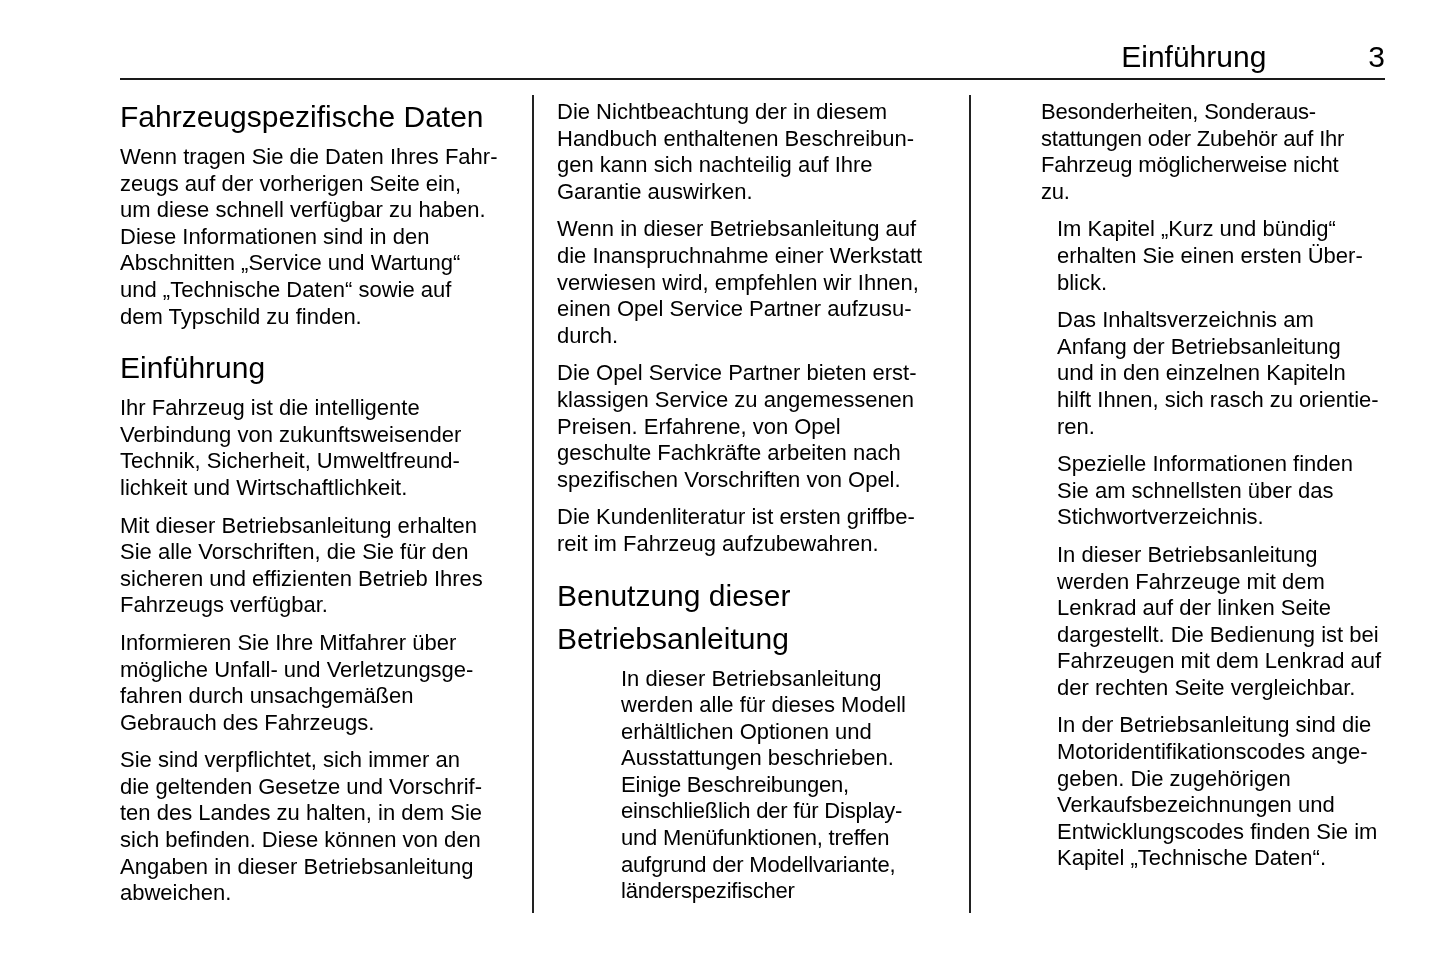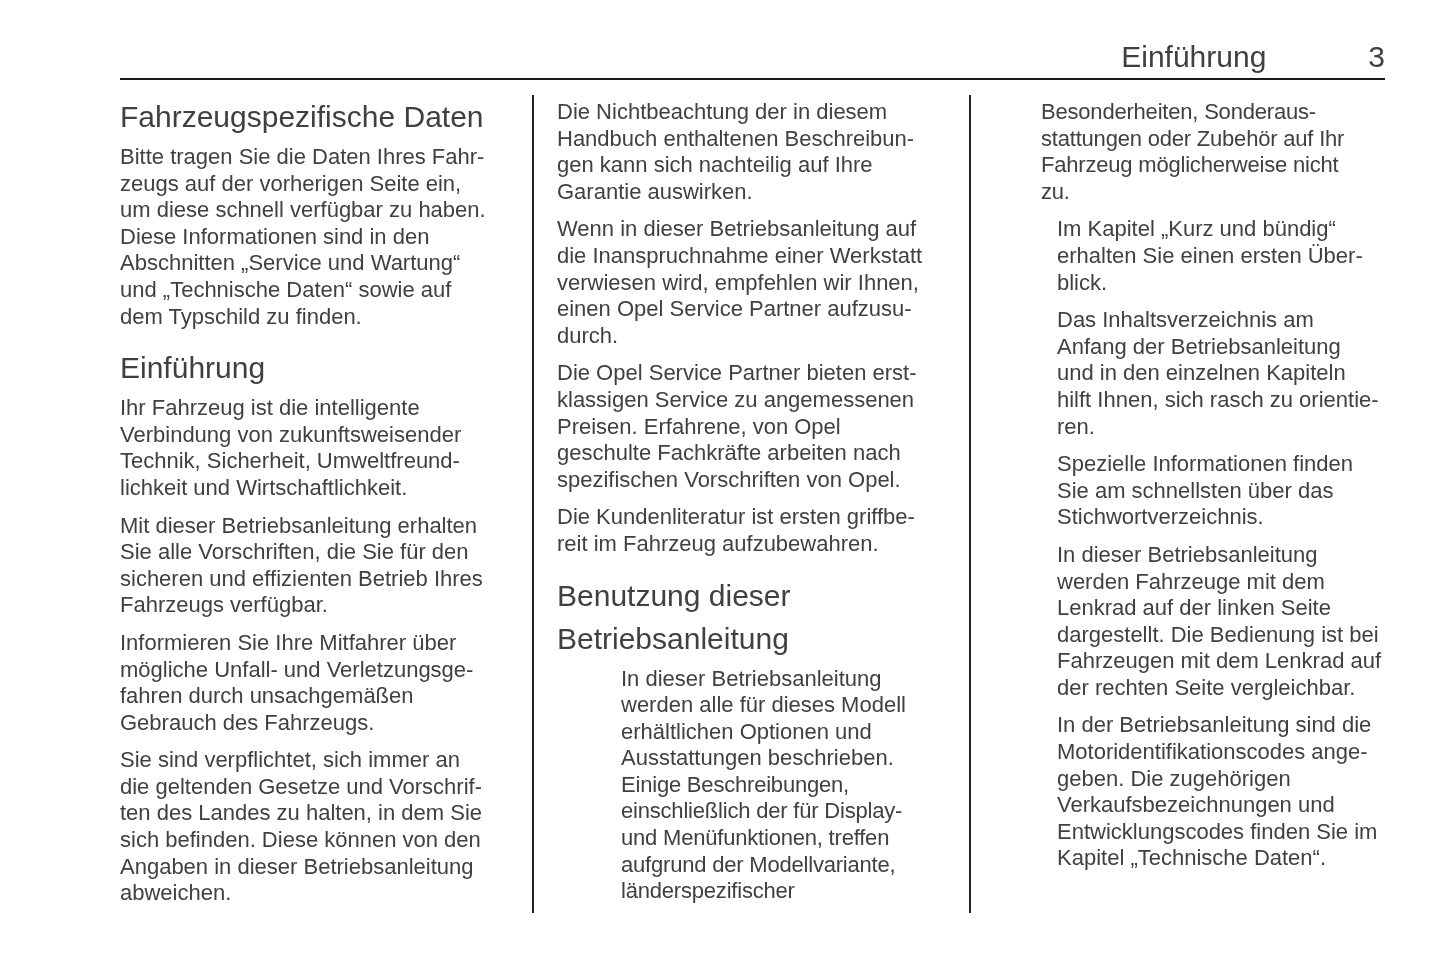--- a/index.html
+++ b/index.html
@@ -1,18 +1,18 @@
 <!DOCTYPE html>
 <html lang="de"><head>
 <meta charset="utf-8">
 <style>
   html,body{margin:0;padding:0;background:#ffffff;}
   .page{
     position:relative;width:1445px;height:965px;background:#ffffff;overflow:hidden;
-    font-family:"Liberation Sans","DejaVu Sans",sans-serif;color:#404040;
+    font-family:"Liberation Sans","DejaVu Sans",sans-serif;color:#000000;
   }
   .header{
     position:absolute;left:120px;top:40px;width:1265px;
     display:flex;justify-content:flex-end;align-items:baseline;
     font-size:30px;line-height:34px;white-space:nowrap;
   }
   .header .num{margin-left:102px;}
   .rule{position:absolute;left:120px;top:78px;width:1265px;height:2px;background:#1a1a1a;}
   .divider{position:absolute;top:95px;height:818px;width:2px;background:#222222;}
   #div1{left:532px;}
@@ -45,21 +45,21 @@
     <span class="title">Einführung</span>
     <span class="num">3</span>
   </div>
   <div class="rule"></div>
 
   <div class="column" id="col0">
       <div class="h1">
         <div class="line">Fahrzeugspezifische Daten</div>
       </div>
       <div class="para">
-        <div class="line">Bitte tragen Sie die Daten Ihres Fahr-</div>
+        <div class="line">Wenn tragen Sie die Daten Ihres Fahr-</div>
         <div class="line">zeugs auf der vorherigen Seite ein,</div>
         <div class="line">um diese schnell verfügbar zu haben.</div>
         <div class="line">Diese Informationen sind in den</div>
         <div class="line">Abschnitten „Service und Wartung“</div>
         <div class="line">und „Technische Daten“ sowie auf</div>
         <div class="line">dem Typschild zu finden.</div>
       </div>
       <div class="h1">
         <div class="line">Einführung</div>
       </div>

